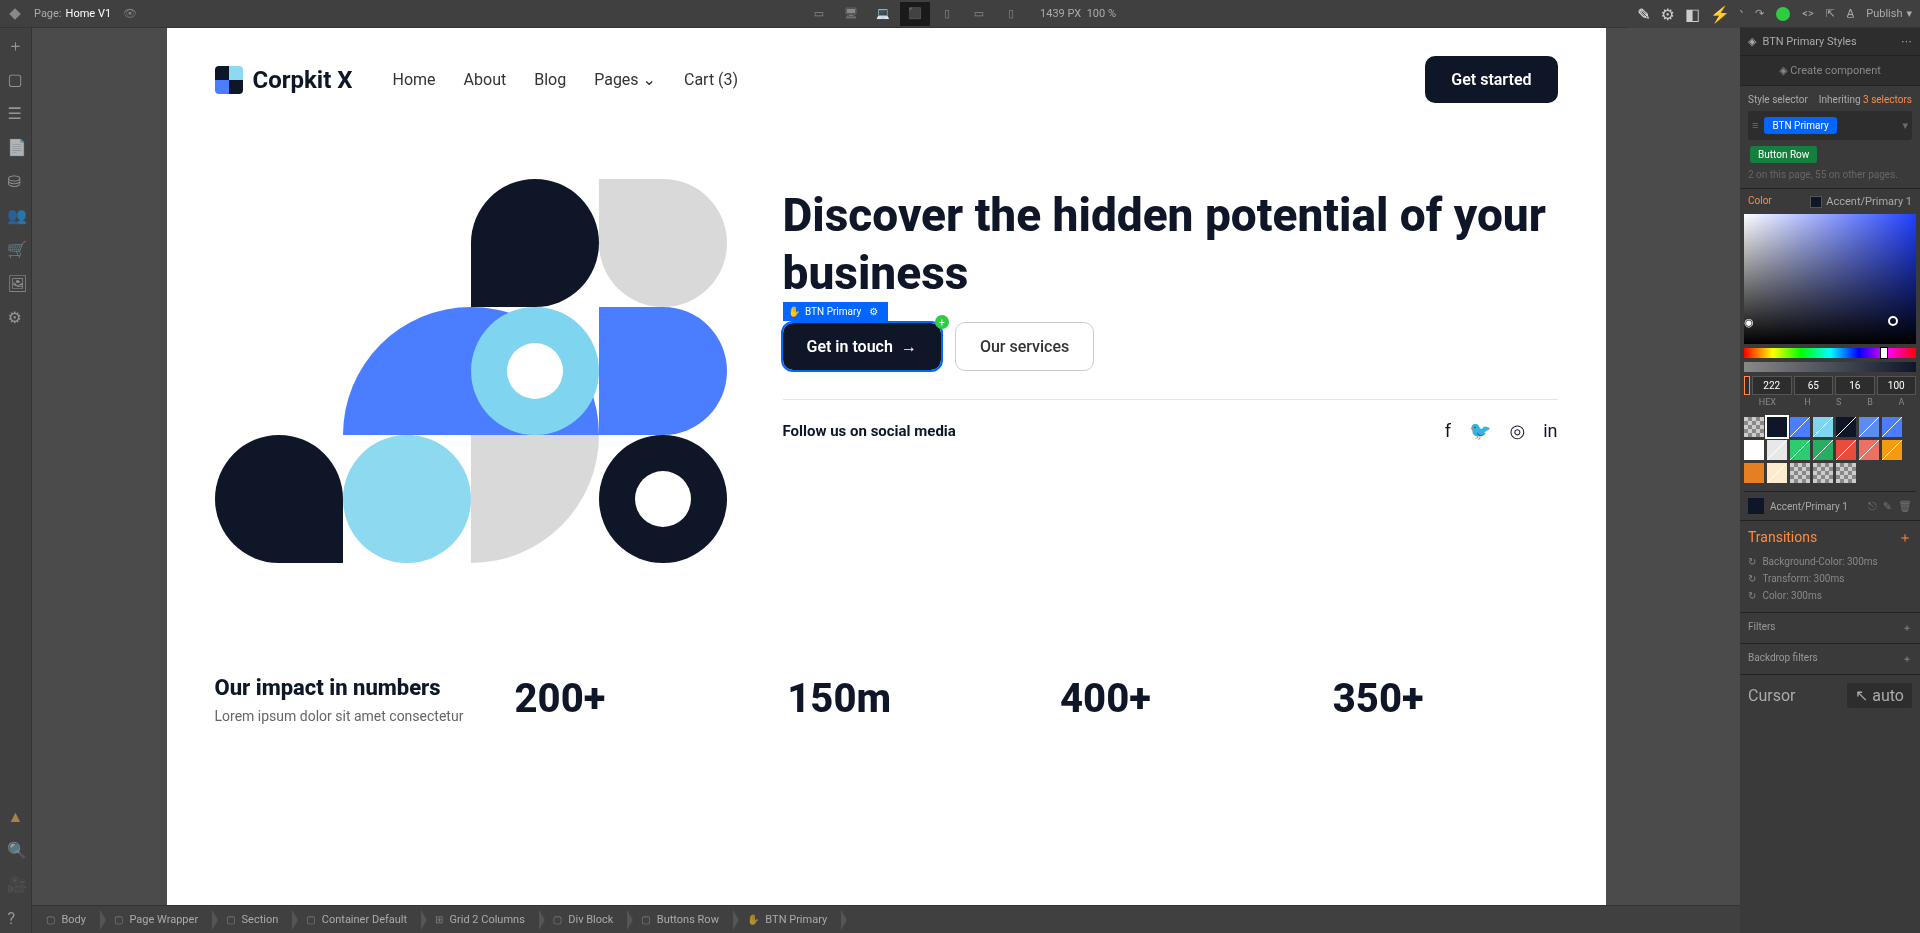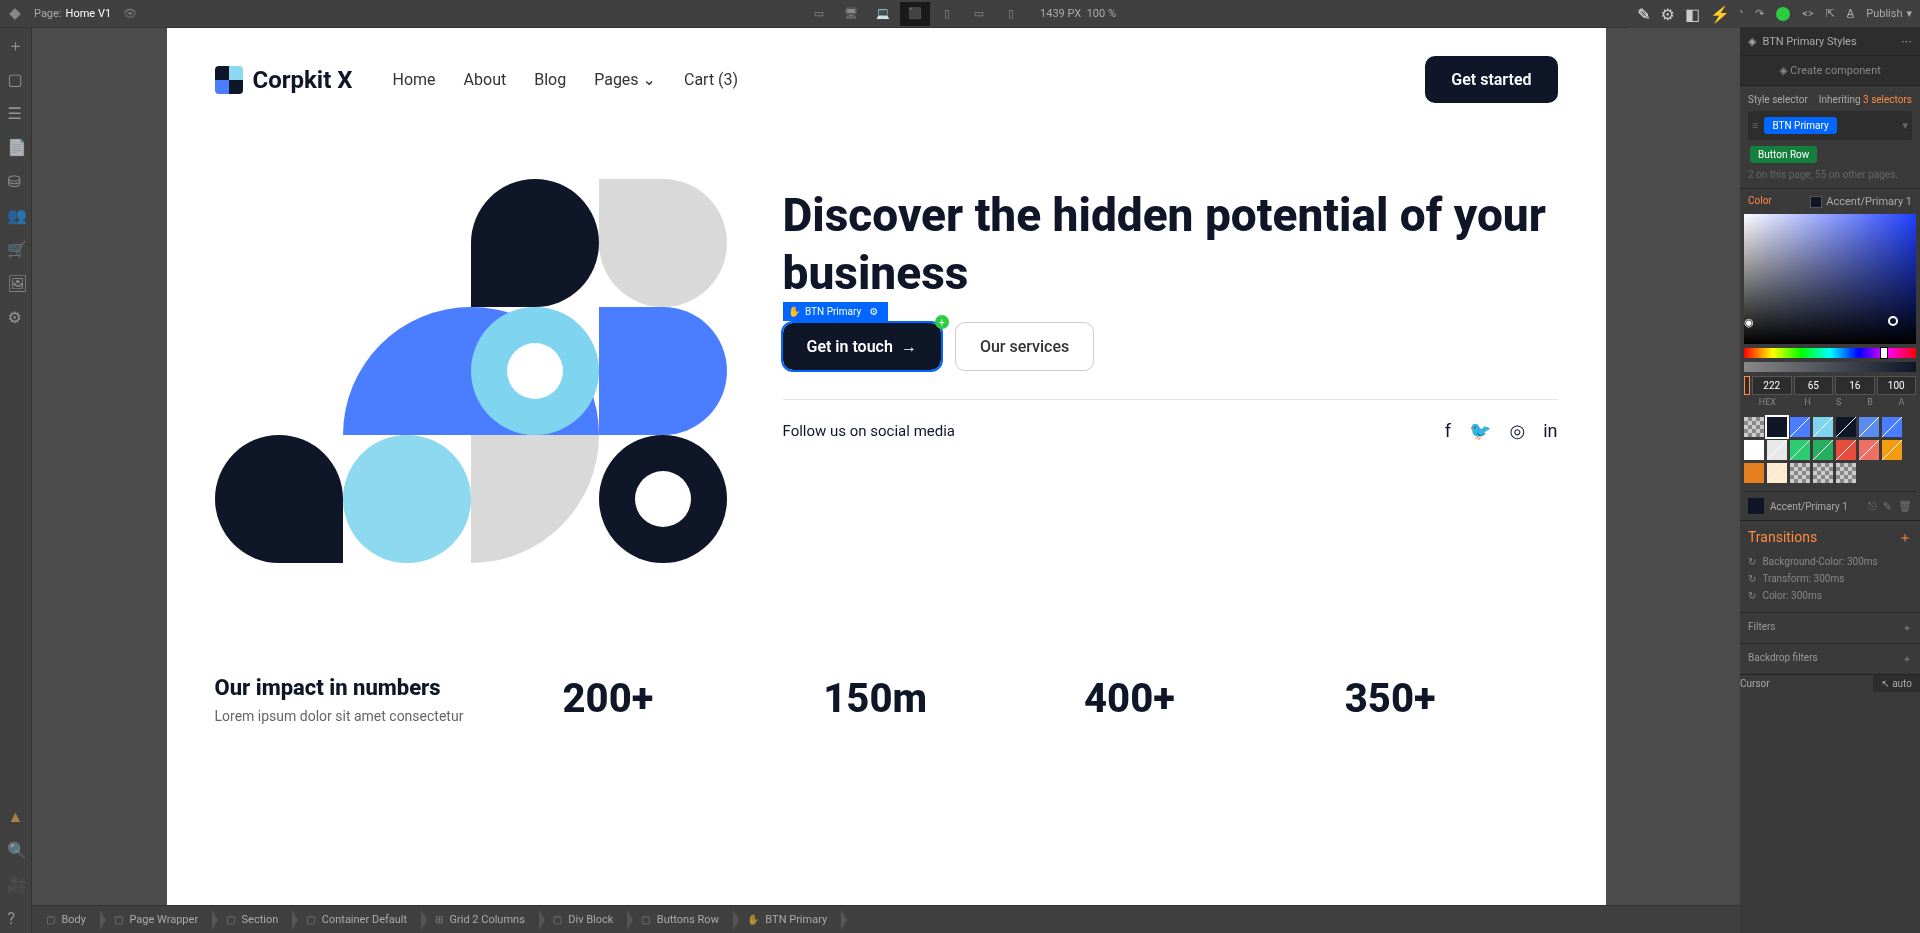--- a/index.html
+++ b/index.html
@@ -49,23 +49,23 @@
 .hero-txt h1{font-size:46px;line-height:1.25;color:#0e1628;font-weight:800;margin-bottom:20px}
 .hero-txt p{color:#666;font-size:15px;line-height:1.6;margin-bottom:24px;max-width:420px}
 .btn-row{display:flex;gap:14px;align-items:center;position:relative}
 .btn-primary{background:#0e1628;color:#fff;padding:14px 24px;border-radius:10px;font-weight:600;display:flex;align-items:center;gap:8px;outline:2px solid #0066ff;cursor:pointer}
 .btn-secondary{background:#fff;border:1px solid #ccc;padding:14px 24px;border-radius:10px;font-weight:500;color:#333;cursor:pointer}
 .sel-label{position:absolute;top:-20px;left:0;background:#0066ff;color:#fff;font-size:10px;padding:2px 6px;display:flex;align-items:center;gap:4px}
 .sel-gear{background:#0066ff;padding:2px 4px}
 .green-plus{position:absolute;top:-8px;right:-8px;width:14px;height:14px;background:#2ecc40;border-radius:50%;color:#fff;font-size:10px;display:flex;align-items:center;justify-content:center}
 .divider{height:1px;background:#e5e5e5;margin:28px 0 20px}
 .social-row{display:flex;align-items:center;justify-content:space-between}
-.social-row .label{font-weight:400;color:#0e1628;font-size:15px}
+.social-row .label{font-weight:700;color:#0e1628;font-size:15px}
 .social-icons{display:flex;gap:18px;font-size:18px;color:#0e1628}
-.impact{padding:48px;display:flex;gap:48px}
+.impact{padding:48px;display:flex;}
 .impact-left{flex:0 0 300px}
 .impact-left h2{font-size:22px;font-weight:800;color:#0e1628;margin-bottom:8px}
 .impact-left p{color:#666;font-size:14px}
 .stats{flex:1;display:flex;gap:48px}
 .stat{flex:1}
 .stat-num{font-size:40px;font-weight:800;color:#0e1628}
 .breadcrumb{position:absolute;bottom:0;left:32px;right:180px;height:28px;background:#404040;display:flex;align-items:center;font-size:11px;color:#aaa;border-top:1px solid #333}
 .bc-item{padding:0 14px;height:100%;display:flex;align-items:center;gap:6px;position:relative;cursor:pointer}
 .bc-item::after{content:"";position:absolute;right:-6px;top:4px;width:0;height:0;border-top:10px solid transparent;border-bottom:10px solid transparent;border-left:6px solid #555}
 .bc-icon{font-size:10px;opacity:.6}
@@ -99,21 +99,21 @@
 .sw.sel{outline:2px solid #fff}
 .sw.diag::after{content:"";position:absolute;inset:0;background:linear-gradient(to bottom right,transparent 48%,#fff 48%,#fff 52%,transparent 52%)}
 .accent-row{display:flex;align-items:center;gap:6px;padding:6px 4px;border-top:1px solid #222;margin-top:4px}
 .accent-row .sw{width:16px;height:16px}
 .accent-row .nm{flex:1;font-size:10px}
 .accent-row .ico{opacity:.5;cursor:pointer}
 .trans-sect{border-top:1px solid #222;padding:8px}
 .trans-hdr{color:#ff8c42;font-size:14px;margin-bottom:6px;display:flex;justify-content:space-between}
 .trans-item{font-size:10px;color:#888;padding:3px 0;display:flex;align-items:center;gap:6px}
 .filter-sect{border-top:1px solid #222;padding:8px;display:flex;justify-content:space-between;font-size:10px;color:#999}
-.cursor-sect{border-top:1px solid #222;display:flex;align-items:center;gap:8px;font-size:10px}
+.cursor-sect{border-top:1px solid #222;padding:8px;display:flex;align-items:center;gap:8px;font-size:16px}
 .toolbar-right{position:absolute;right:180px;top:0;height:28px;display:flex;align-items:center;gap:10px;padding:0 10px;background:#404040}
 </style>
 </head>
 <body>
 
 <div class="topbar">
   <svg width="14" height="14" viewBox="0 0 24 24" fill="#888">
       <path d="M12 2L2 12l10 10 10-10z"></path>
     </svg>
   <span style="margin-left:12px">Page:</span>

